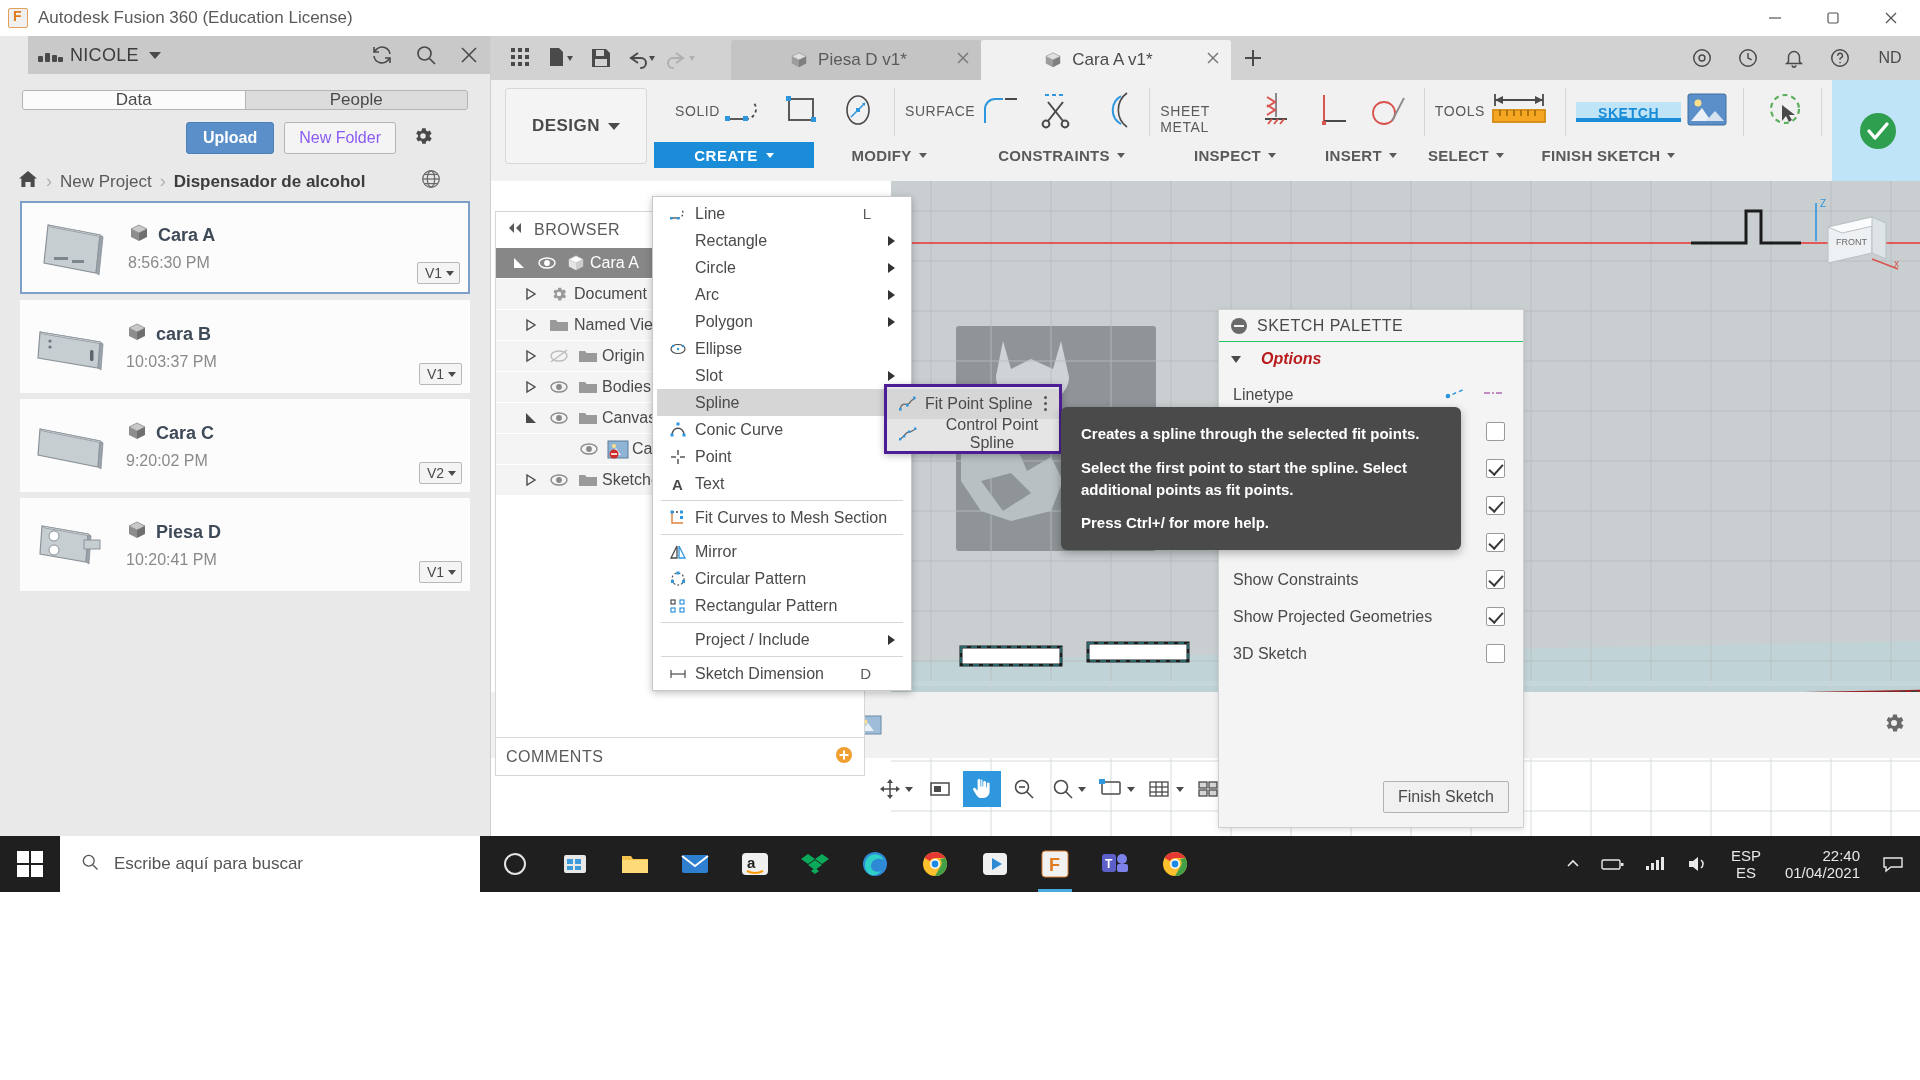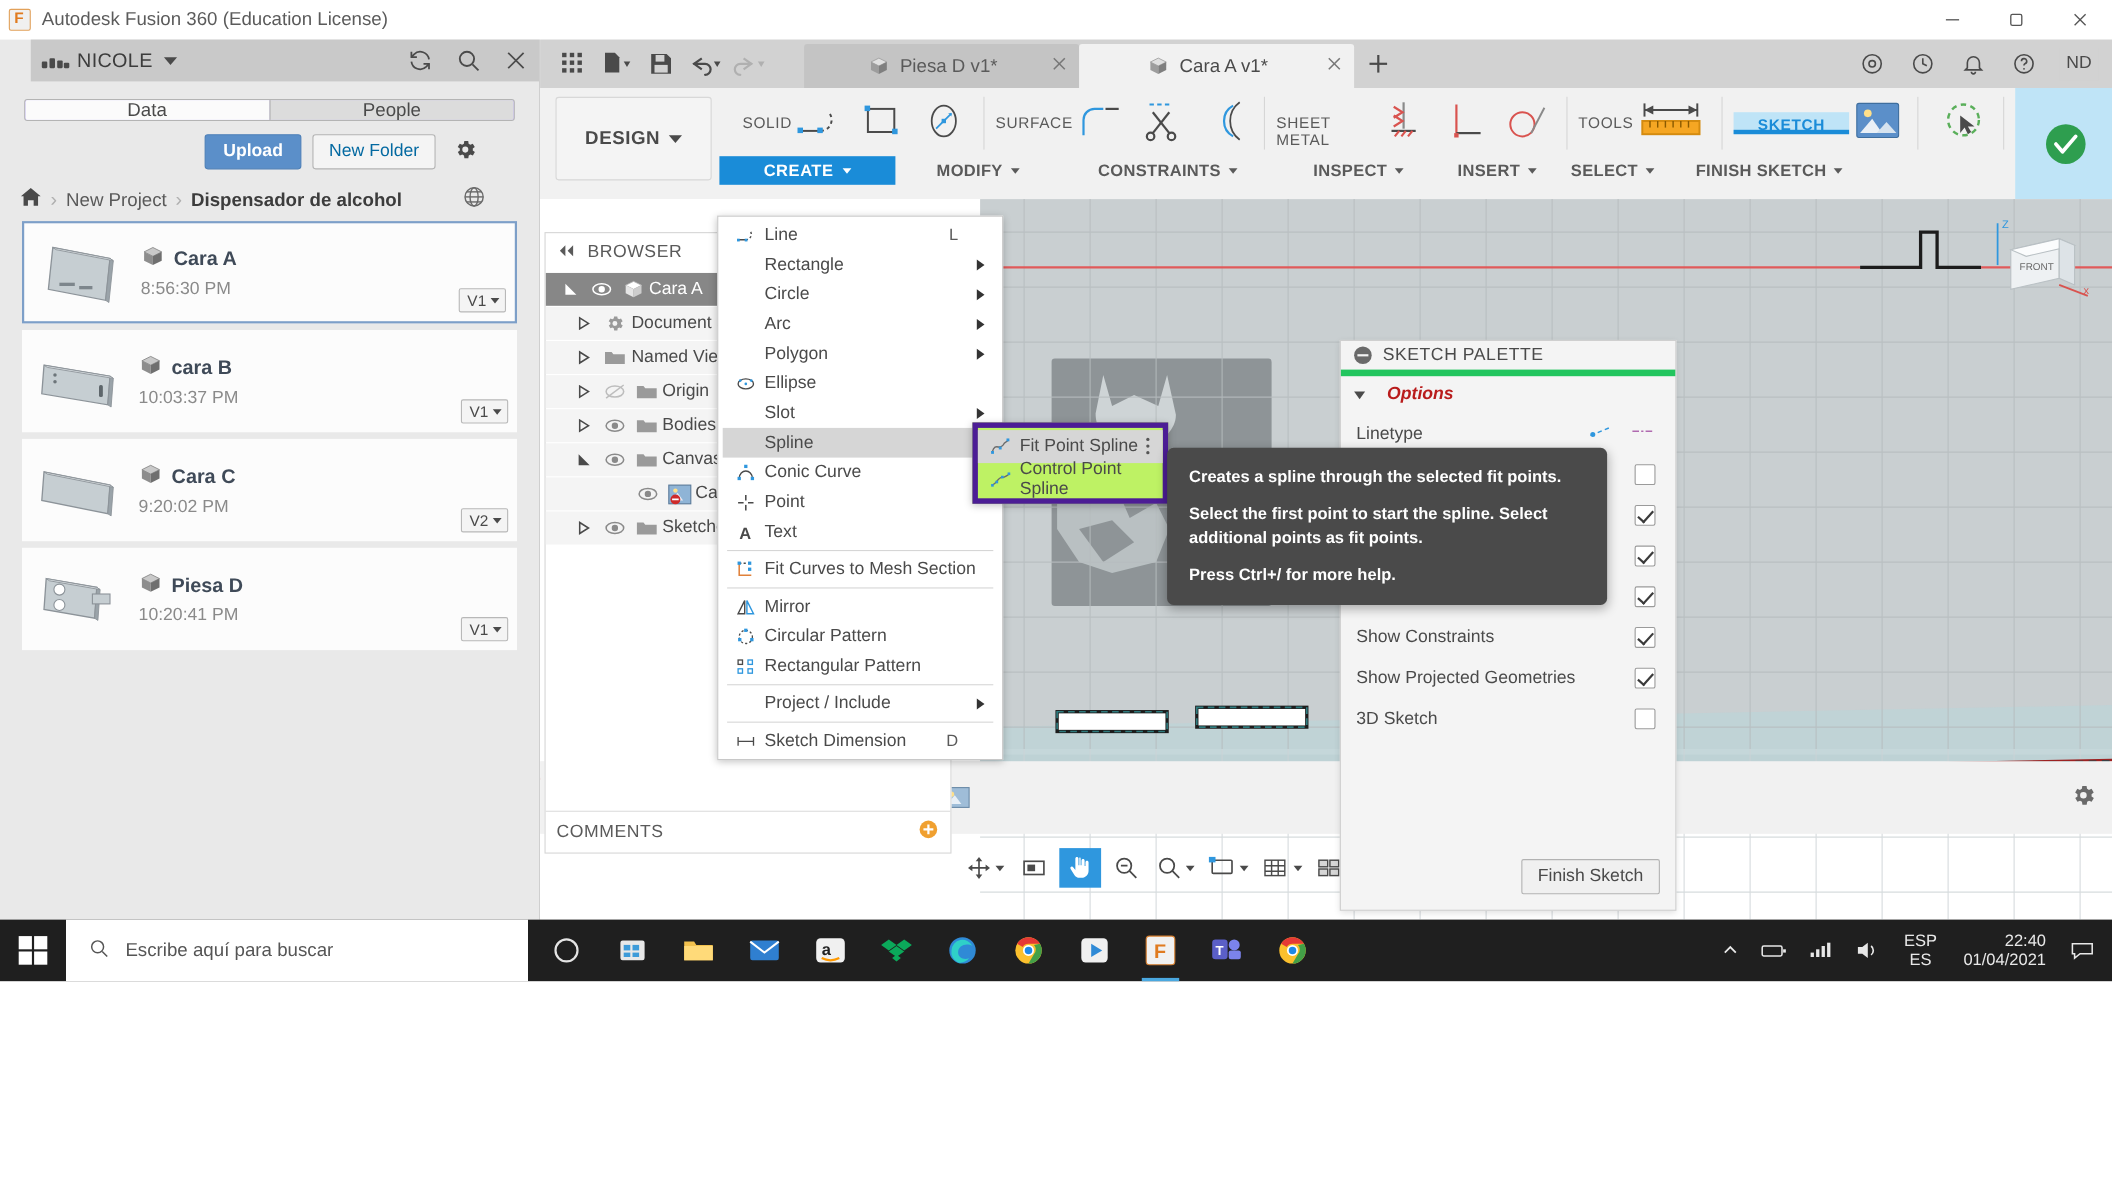--- a/index.html
+++ b/index.html
@@ -78,21 +78,21 @@
 
   .dp-actions {
     display: flex; justify-content: flex-end; align-items: center;
     gap: 10px; margin: 12px 56px 0 0;
   }
   .btn-primary {
     background: #5b8fc9; color: #fff; border: 1px solid #4e80b8;
     border-radius: 3px; padding: 6px 16px; font-size: 16px; font-weight: bold;
   }
   .btn-plain {
-    background: #f4f4f4; color: #0369a1; border: 1px solid #b4b4b4;
+    background: #f4f4f4; color: #8b5cf6; border: 1px solid #b4b4b4;
     border-radius: 3px; padding: 6px 14px; font-size: 16px;
   }
   .gear-wrap { margin-left: 6px; color: #4a4a4a; }
 
   .dp-breadcrumb {
     display: flex; align-items: center; gap: 8px;
     margin: 14px 0 6px 18px; font-size: 17px; color: #595959;
   }
   .crumb-sep { color: #b0b0b0; font-size: 18px; }
   .crumb-cur { color: #3c3c3c; font-weight: bold; }
@@ -215,42 +215,42 @@
   .mi-key { position: absolute; right: 36px; font-size: 15px; color: #5a5a5a; }
   .mi-arrow {
     position: absolute; right: 12px; width: 0; height: 0;
     border-top: 5px solid transparent; border-bottom: 5px solid transparent;
     border-left: 7px solid #333;
   }
   .mi-div { height: 1px; background: #d6d6d6; margin: 3px 4px; }
 
   .submenu {
     position: absolute; left: 393px; top: 203px; width: 178px;
-    background: #bef264; border: 5px solid #4c1d95; box-shadow: 0 2px 7px rgba(0,0,0,.25);
-    z-index: 45; padding: 2px 0;
+    background: #e5e5e5; border: 3px solid #4c1d95; box-shadow: 0 2px 7px rgba(0,0,0,.25);
+    z-index: 45; padding: 2px 0; text-align: center;
   }
   .sub-dots { position: absolute; right: 12px; top: 7px; display: flex; flex-direction: column; gap: 3px; }
   .sub-dots i { width: 3px; height: 3px; background: #555; border-radius: 50%; display: block; }
 
   
   .tooltip {
     position: absolute; left: 570px; top: 226px; width: 400px;
     background: #4a4a4a; color: #ffffff; border-radius: 6px;
     padding: 16px 20px; font-size: 15px; font-weight: bold; line-height: 1.45;
     z-index: 50; box-shadow: 0 3px 10px rgba(0,0,0,.3);
   }
   .tooltip p + p { margin-top: 12px; }
 
   
   .palette {
     position: absolute; left: 727px; top: 128px; width: 306px; height: 519px;
     background: #f4f4f4; border: 1px solid #cfcfcf; z-index: 35;
     box-shadow: 0 2px 6px rgba(0,0,0,.12); display: flex; flex-direction: column;
   }
-  .pal-hd { height: 32px; display: flex; align-items: center; gap: 10px; padding-left: 12px; font-size: 16px; color: #4a4a4a; letter-spacing: .5px; border-bottom: 6px solid #22c55e; }
+  .pal-hd { height: 32px; display: flex; align-items: center; gap: 10px; padding-left: 12px; font-size: 16px; color: #4a4a4a; letter-spacing: .5px; border-bottom: 1px solid #22c55e; }
   .pal-min { width: 16px; height: 16px; border-radius: 50%; background: #6a6a6a; position: relative; }
   .pal-min::after { content:""; position:absolute; left:3px; top:7px; width:10px; height:2px; background:#f4f4f4; }
   .pal-sect { height: 34px; display: flex; align-items: center; gap: 20px; padding-left: 12px; font-size: 16px; color: #b91c1c; font-weight: bold; font-style: italic; }
   .tri-dn { width:0;height:0;border-left:5px solid transparent;border-right:5px solid transparent;border-top:7px solid #4a4a4a; }
   .pal-row { height: 37px; display: flex; align-items: center; padding: 0 18px 0 14px; font-size: 16px; color: #4a4a4a; }
   .pal-row .lbl { flex: 1; }
   .chk { width: 19px; height: 19px; border: 1px solid #9a9a9a; background: #fff; position: relative; border-radius: 2px; }
   .chk.on::after {
     content:""; position:absolute; left:5px; top:1px; width:6px; height:12px;
     border: solid #3a3a3a; border-width: 0 2px 2px 0; transform: rotate(42deg);

